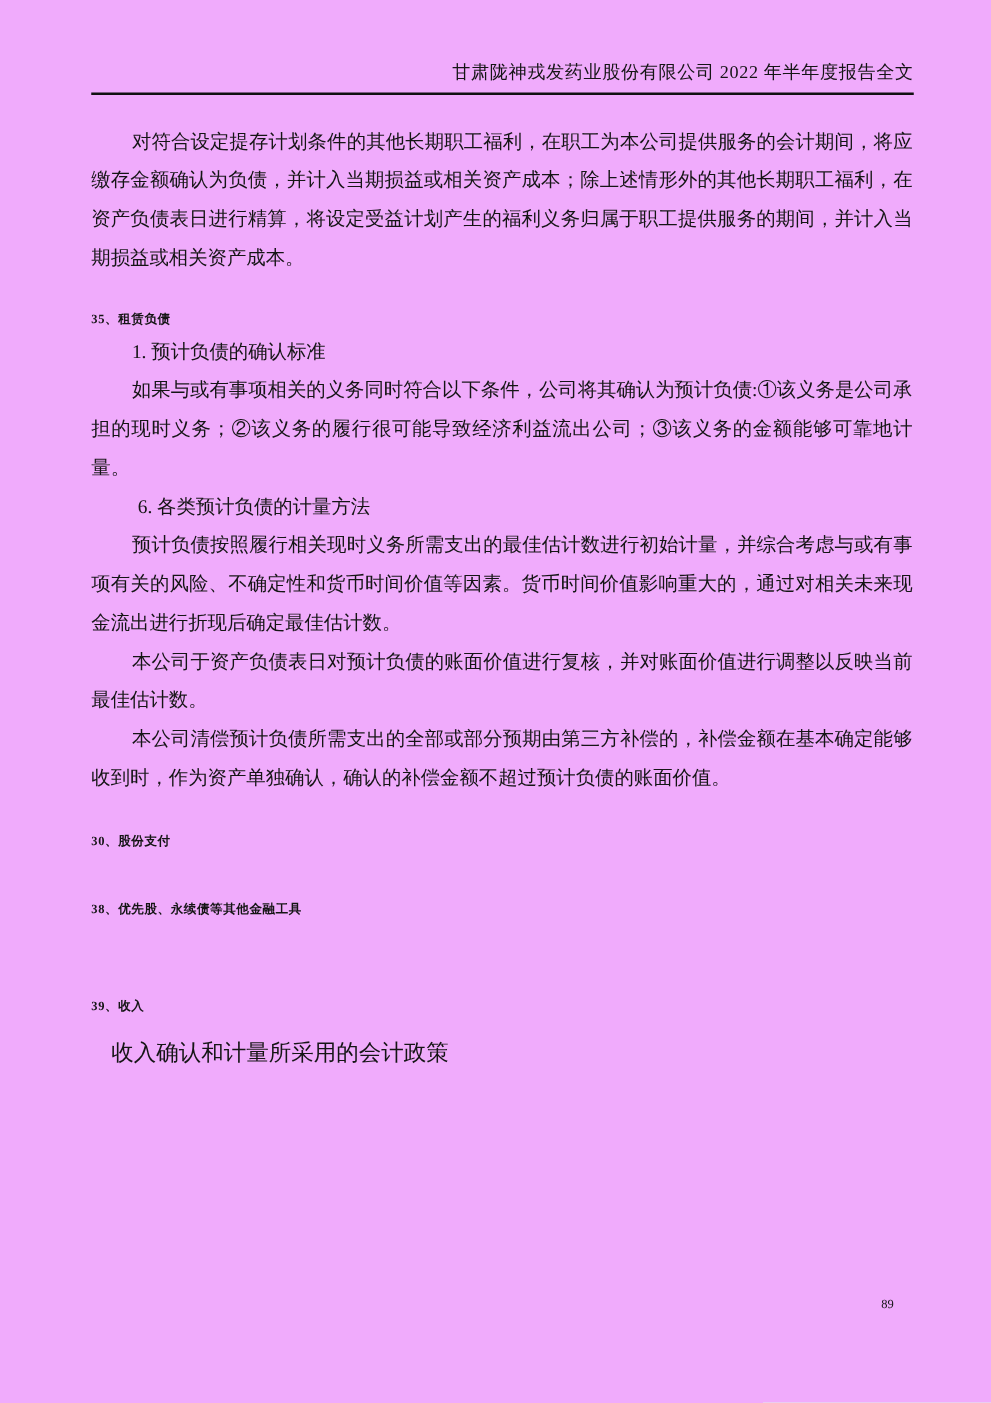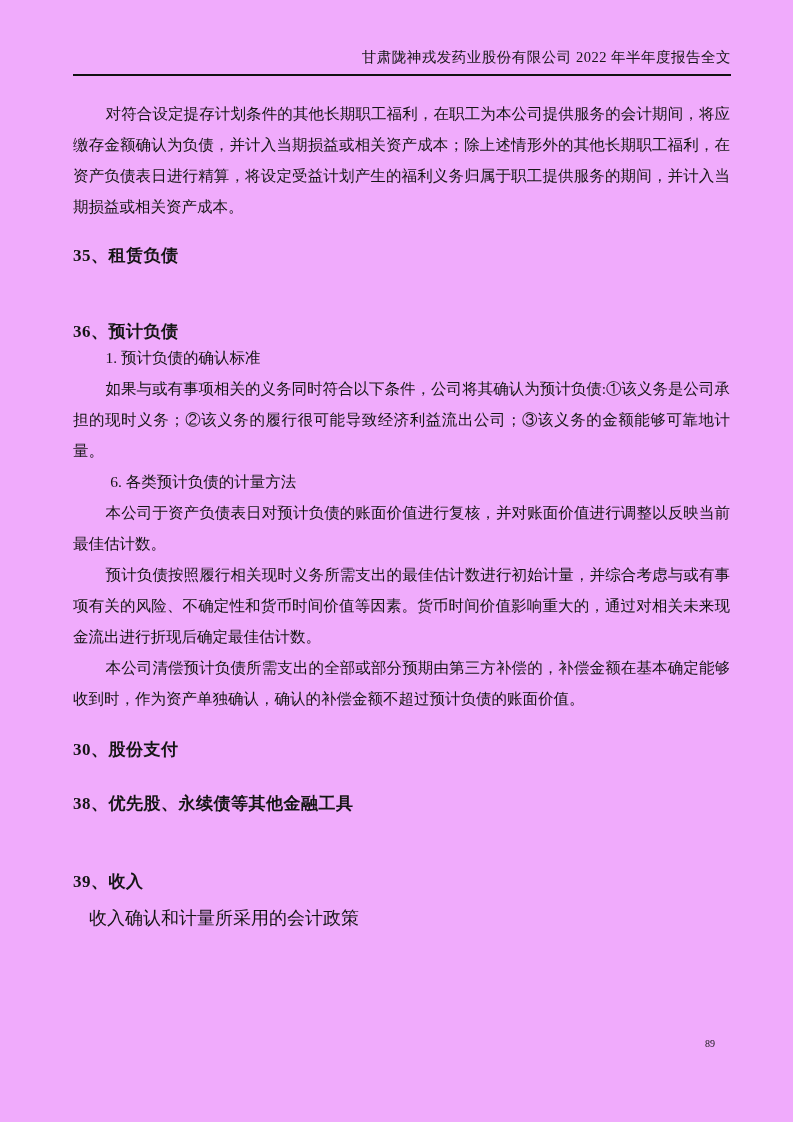--- a/index.html
+++ b/index.html
@@ -33,21 +33,21 @@
   p.body {
     margin: 0;
     font-size: 15.5px;
     line-height: 31px;
     text-align: justify;
     text-justify: inter-ideograph;
   }
   p.indent { text-indent: 2.1em; }
   p.indent-alt { text-indent: 2.4em; }
   .heading {
-    font-size: 17px;
+    font-size: 10px;
     font-weight: bold;
     line-height: 20px;
     letter-spacing: 0.5px;
   }
   .h35 { margin-top: 24px; }
   .h36 { margin-top: 56px; }
   .p-after-h36 { margin-top: 20px; }
   .h37 { margin-top: 26px; }
   .h38 { margin-top: 34px; }
   .h39 { margin-top: 58px; }
@@ -69,32 +69,31 @@
 <div class="page">
 
   <div class="header">甘肃陇神戎发药业股份有限公司 2022 年半年度报告全文</div>
 
   <div class="content">
 
     <p class="body indent" style="margin-top:8px;">对符合设定提存计划条件的其他长期职工福利，在职工为本公司提供服务的会计期间，将应缴存金额确认为负债，并计入当期损益或相关资产成本；除上述情形外的其他长期职工福利，在资产负债表日进行精算，将设定受益计划产生的福利义务归属于职工提供服务的期间，并计入当期损益或相关资产成本。</p>
 
     <div class="heading h35">35、租赁负债</div>
 
-    <div class="heading h36">36、预计负债</div>
 
 
     <p class="body indent">1. 预计负债的确认标准</p>
 
     <p class="body indent">如果与或有事项相关的义务同时符合以下条件，公司将其确认为预计负债:①该义务是公司承担的现时义务；②该义务的履行很可能导致经济利益流出公司；③该义务的金额能够可靠地计量。</p>
 
     <p class="body indent-alt">6. 各类预计负债的计量方法</p>
 
+    <p class="body indent">预计负债按照履行相关现时义务所需支出的最佳估计数进行初始计量，并综合考虑与或有事项有关的风险、不确定性和货币时间价值等因素。货币时间价值影响重大的，通过对相关未来现金流出进行折现后确定最佳估计数。</p>
+
     <p class="body indent">本公司于资产负债表日对预计负债的账面价值进行复核，并对账面价值进行调整以反映当前最佳估计数。</p>
-
-    <p class="body indent">预计负债按照履行相关现时义务所需支出的最佳估计数进行初始计量，并综合考虑与或有事项有关的风险、不确定性和货币时间价值等因素。货币时间价值影响重大的，通过对相关未来现金流出进行折现后确定最佳估计数。</p>
 
     <p class="body indent">本公司清偿预计负债所需支出的全部或部分预期由第三方补偿的，补偿金额在基本确定能够收到时，作为资产单独确认，确认的补偿金额不超过预计负债的账面价值。</p>
 
     <div class="heading h37">30、股份支付</div>
 
     <div class="heading h38">38、优先股、永续债等其他金融工具</div>
 
     <div class="heading h39">39、收入</div>
 
     <p class="caption">收入确认和计量所采用的会计政策</p>

